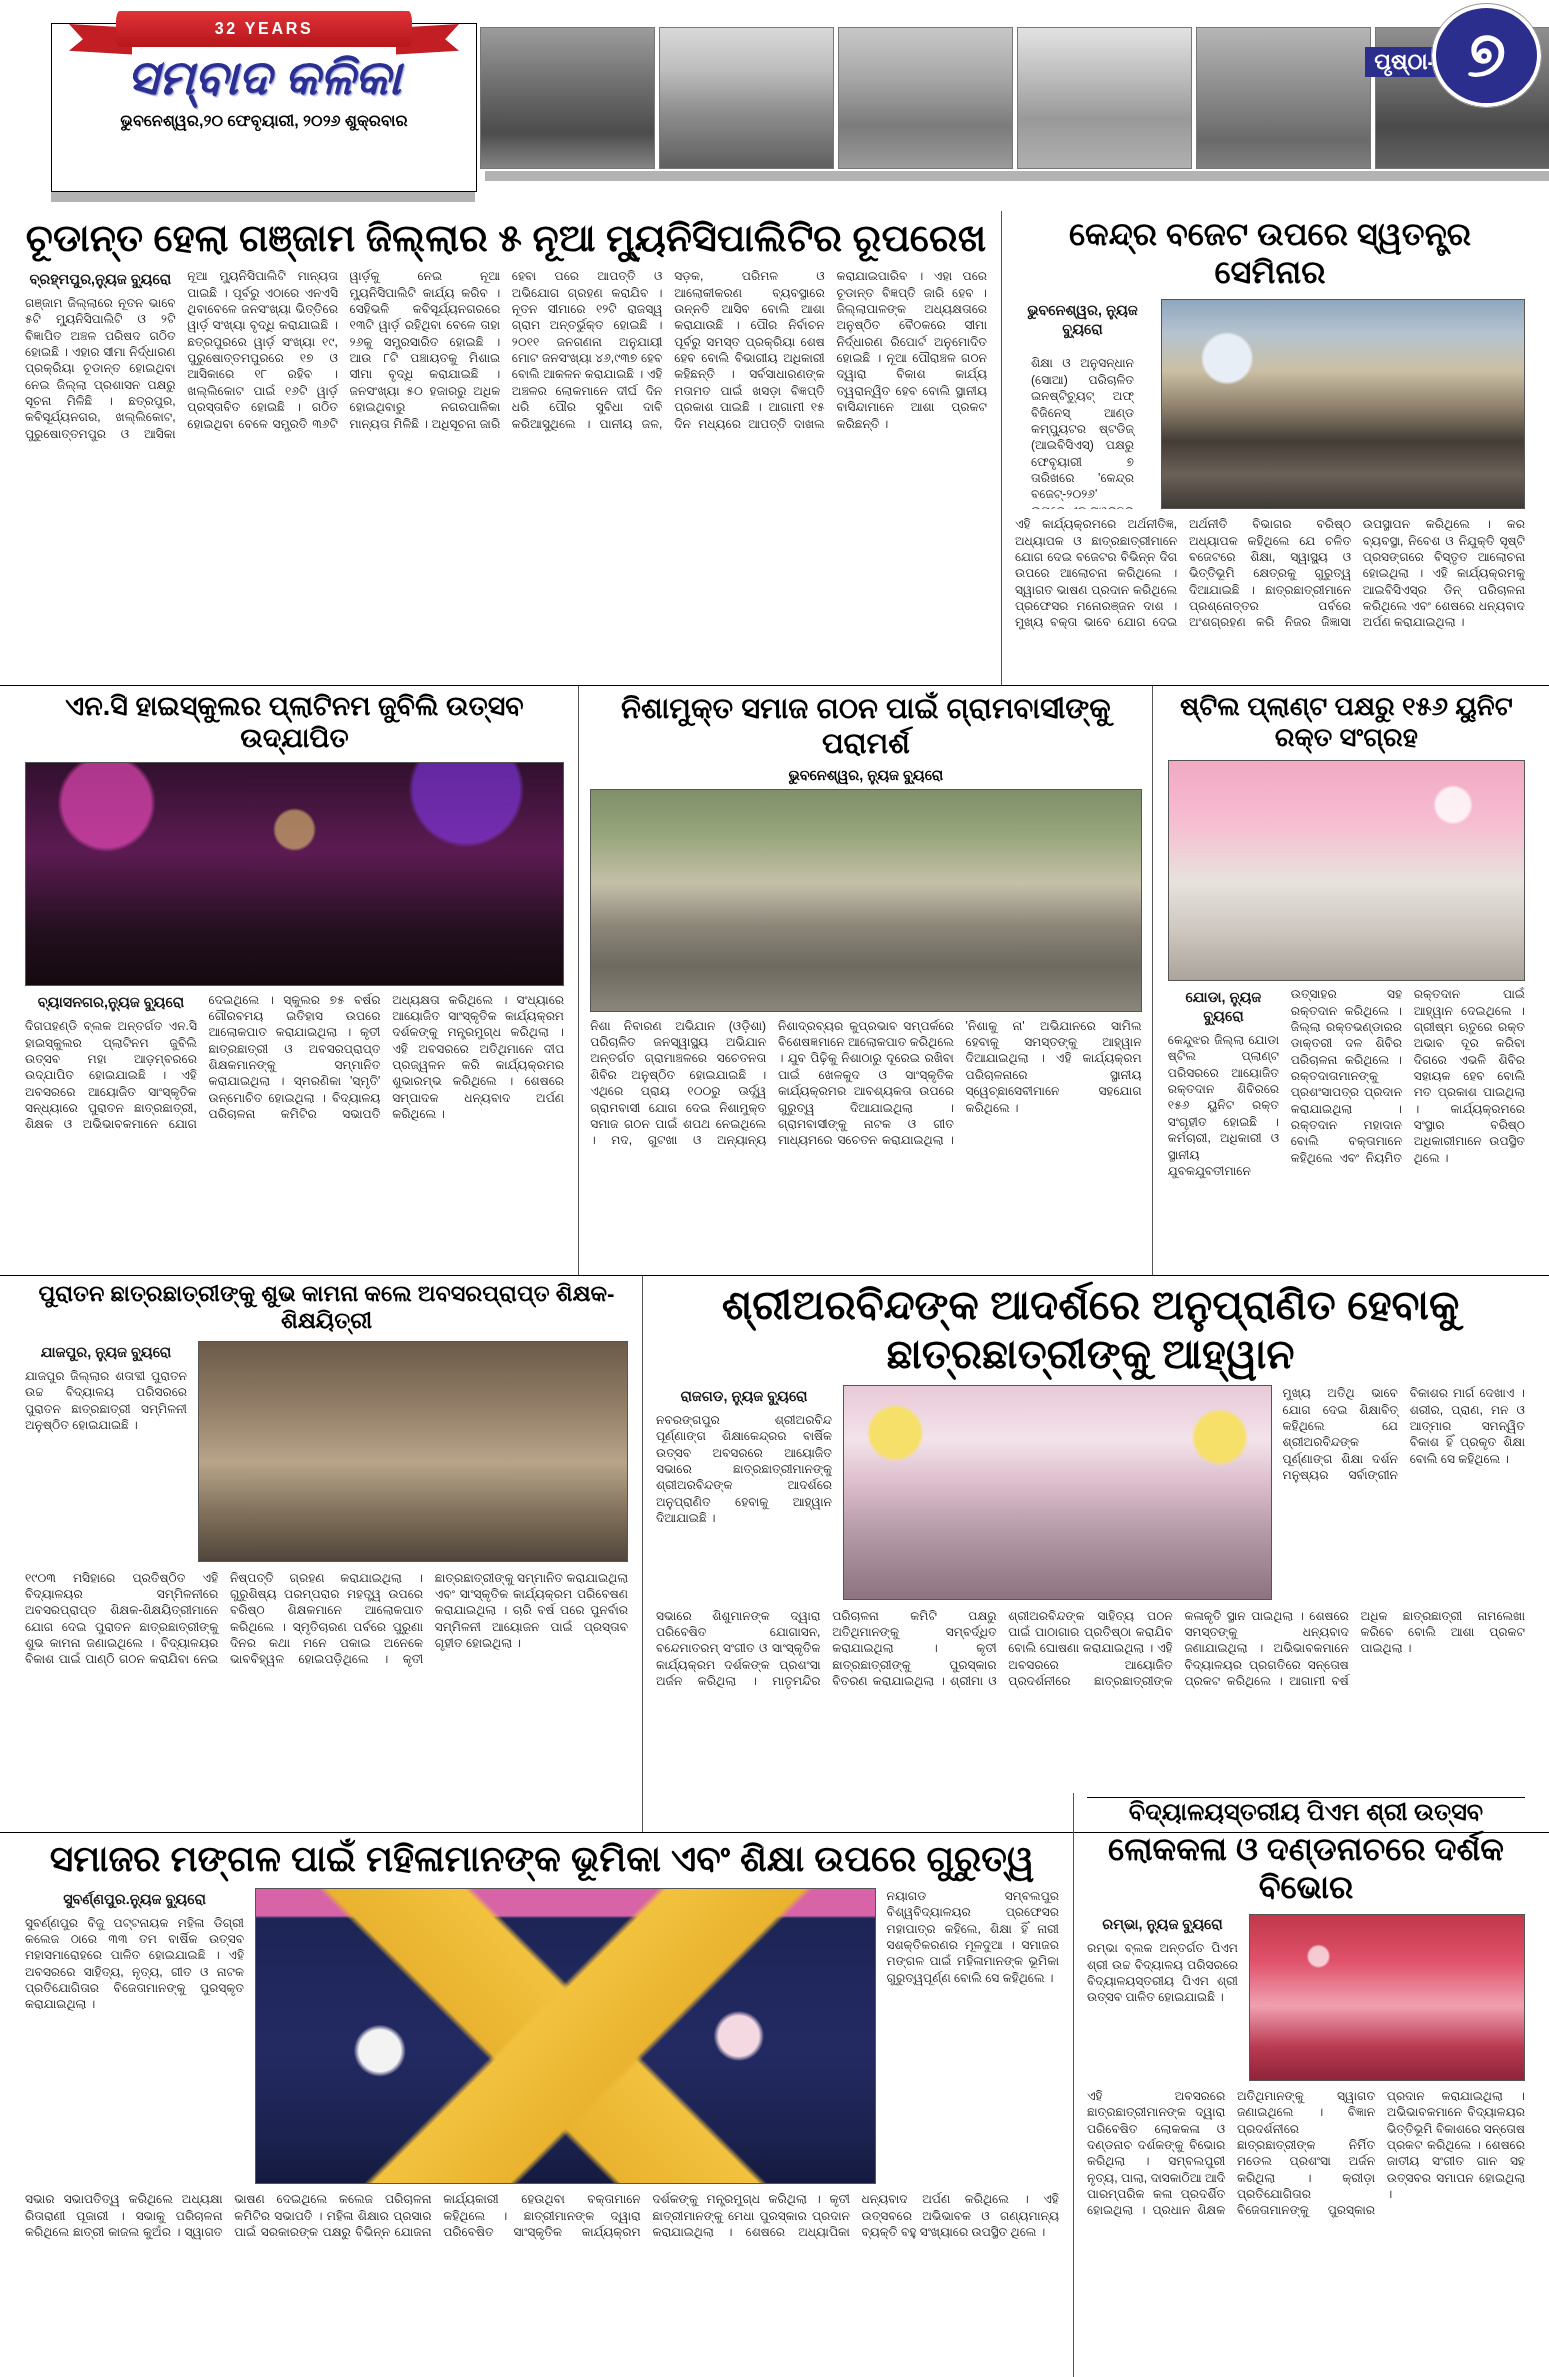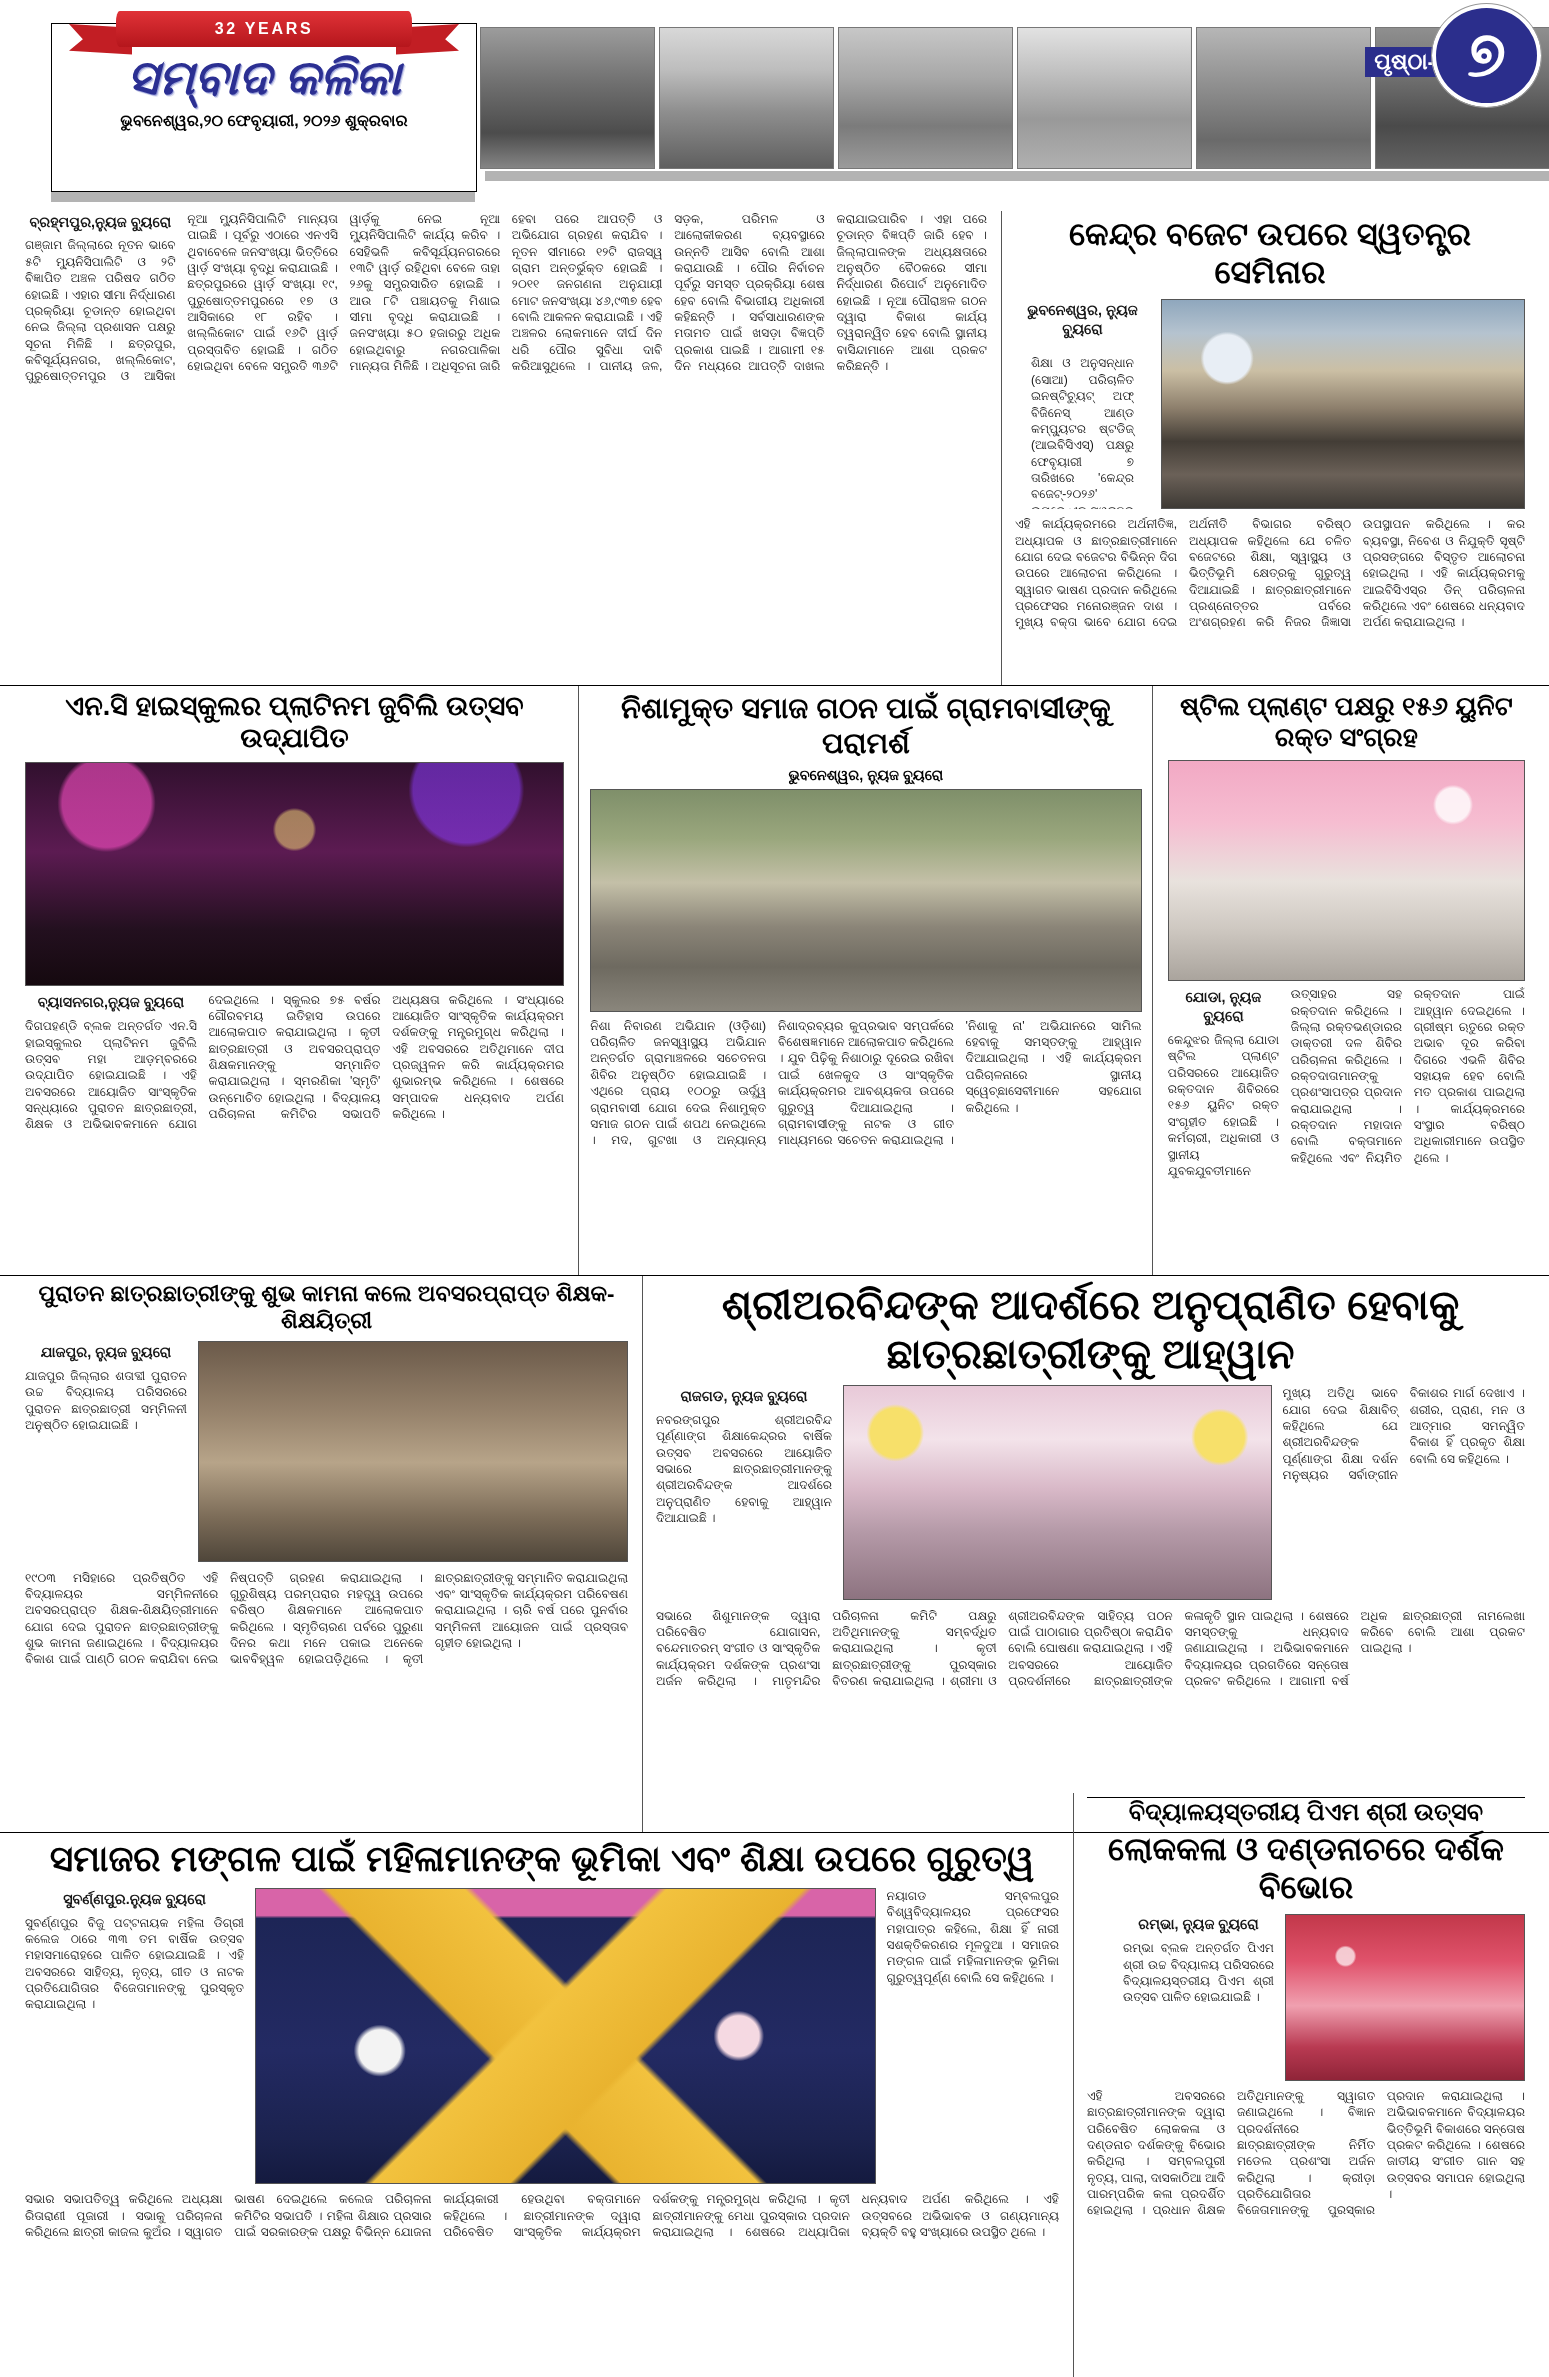--- a/index.html
+++ b/index.html
@@ -106,21 +106,21 @@
   .women-photo{width:621px;height:296px;
      background:radial-gradient(circle at 20% 55%,#f3f3f3 0 4%,transparent 5%),
        radial-gradient(circle at 78% 50%,#f5d9e2 0 4%,transparent 5%),
        linear-gradient(135deg,transparent 44%,#f2c23e 45%,#e9b32f 60%,transparent 61%),
        linear-gradient(225deg,transparent 44%,#f2c23e 45%,#e9b32f 60%,transparent 61%),
        linear-gradient(180deg,#d864a8 0 9%,#1d2556 10%,#232a63 55%,#1b224e 85%,#141a3f);}
   .art-women .cols.c5{height:151px;margin-top:7.2px;}
   .art-pmshri{flex:1;padding-left:12.6px;margin-top:-40px;}
   .art-pmshri .kicker{font-size:24px;font-weight:bold;text-align:center;margin:3.6px 0 1.8px;border-top:1.8px solid #000;}
   .art-pmshri .hl{font-size:32px;}
-  .art-pmshri .sidecol{width:151px;height:167px;margin-left:36px;}
+  .art-pmshri .sidecol{width:151px;height:167px;}
   .pmshri-photo{flex:1;height:167px;
      background:radial-gradient(circle at 25% 25%,rgba(255,255,255,.7) 0 4%,transparent 5%),
        linear-gradient(180deg,#c2384a,#e0526b 28%,#f0a0b0 55%,#b93a52 80%,#8f2438);}
   .art-pmshri .cols{height:278px;margin-top:7.2px;}
 </style>
 </head>
 <body>
 
 <div class="page">
 
@@ -146,20 +146,21 @@
     </div>
 
     <div class="page-badge">
       <span class="badge-label">ପୃଷ୍ଠା-</span>
       <span class="badge-oval">୭</span>
     </div>
   </header>
 
   <section class="row row1">
     <article class="art-muni">
+      <h1 class="hl">ଚୂଡାନ୍ତ ହେଲା ଗଞ୍ଜାମ ଜିଲ୍ଲାର ୫ ନୂଆ ମ୍ୟୁନିସିପାଲିଟିର ରୂପରେଖ</h1>
       <div class="cols c6">
         <div class="byline">ବ୍ରହ୍ମପୁର,ନ୍ୟୁଜ ବ୍ୟୁରୋ</div>
         <p>ଗଞ୍ଜାମ ଜିଲ୍ଲାରେ ନୂତନ ଭାବେ ୫ଟି ମ୍ୟୁନିସିପାଲିଟି ଓ ୨ଟି ବିଜ୍ଞାପିତ ଅଞ୍ଚଳ ପରିଷଦ ଗଠିତ ହୋଇଛି । ଏହାର ସୀମା ନିର୍ଦ୍ଧାରଣ ପ୍ରକ୍ରିୟା ଚୂଡାନ୍ତ ହୋଇଥିବା ନେଇ ଜିଲ୍ଲା ପ୍ରଶାସନ ପକ୍ଷରୁ ସୂଚନା ମିଳିଛି । ଛତ୍ରପୁର, କବିସୂର୍ଯ୍ୟନଗର, ଖଲ୍ଲିକୋଟ, ପୁରୁଷୋତ୍ତମପୁର ଓ ଆସିକା ନୂଆ ମ୍ୟୁନିସିପାଲିଟି ମାନ୍ୟତା ପାଇଛି । ପୂର୍ବରୁ ଏଠାରେ ଏନଏସି ଥିବାବେଳେ ଜନସଂଖ୍ୟା ଭିତ୍ତିରେ ୱାର୍ଡ଼ ସଂଖ୍ୟା ବୃଦ୍ଧି କରାଯାଇଛି । ଛତ୍ରପୁରରେ ୱାର୍ଡ଼ ସଂଖ୍ୟା ୧୯, ପୁରୁଷୋତ୍ତମପୁରରେ ୧୭ ଓ ଆସିକାରେ ୧୮ ରହିବ । ଖଲ୍ଲିକୋଟ ପାଇଁ ୧୬ଟି ୱାର୍ଡ଼ ପ୍ରସ୍ତାବିତ ହୋଇଛି । ଗଠିତ ହୋଇଥିବା ବେଳେ ସମ୍ପ୍ରତି ୩୬ଟି ୱାର୍ଡ଼କୁ ନେଇ ନୂଆ ମ୍ୟୁନିସିପାଲିଟି କାର୍ଯ୍ୟ କରିବ । ସେହିଭଳି କବିସୂର୍ଯ୍ୟନଗରରେ ୧୩ଟି ୱାର୍ଡ଼ ରହିଥିବା ବେଳେ ତାହା ୨୬କୁ ସମ୍ପ୍ରସାରିତ ହୋଇଛି । ଆଉ ୮ଟି ପଞ୍ଚାୟତକୁ ମିଶାଇ ସୀମା ବୃଦ୍ଧି କରାଯାଇଛି । ଜନସଂଖ୍ୟା ୫୦ ହଜାରରୁ ଅଧିକ ହୋଇଥିବାରୁ ନଗରପାଳିକା ମାନ୍ୟତା ମିଳିଛି । ଅଧିସୂଚନା ଜାରି ହେବା ପରେ ଆପତ୍ତି ଓ ଅଭିଯୋଗ ଗ୍ରହଣ କରାଯିବ । ନୂତନ ସୀମାରେ ୧୨ଟି ରାଜସ୍ୱ ଗ୍ରାମ ଅନ୍ତର୍ଭୁକ୍ତ ହୋଇଛି । ୨୦୧୧ ଜନଗଣନା ଅନୁଯାୟୀ ମୋଟ ଜନସଂଖ୍ୟା ୪୬,୯୩୭ ହେବ ବୋଲି ଆକଳନ କରାଯାଇଛି । ଏହି ଅଞ୍ଚଳର ଲୋକମାନେ ଦୀର୍ଘ ଦିନ ଧରି ପୌର ସୁବିଧା ଦାବି କରିଆସୁଥିଲେ । ପାନୀୟ ଜଳ, ସଡ଼କ, ପରିମଳ ଓ ଆଲୋକୀକରଣ ବ୍ୟବସ୍ଥାରେ ଉନ୍ନତି ଆସିବ ବୋଲି ଆଶା କରାଯାଉଛି । ପୌର ନିର୍ବାଚନ ପୂର୍ବରୁ ସମସ୍ତ ପ୍ରକ୍ରିୟା ଶେଷ ହେବ ବୋଲି ବିଭାଗୀୟ ଅଧିକାରୀ କହିଛନ୍ତି । ସର୍ବସାଧାରଣଙ୍କ ମତାମତ ପାଇଁ ଖସଡ଼ା ବିଜ୍ଞପ୍ତି ପ୍ରକାଶ ପାଇଛି । ଆଗାମୀ ୧୫ ଦିନ ମଧ୍ୟରେ ଆପତ୍ତି ଦାଖଲ କରାଯାଇପାରିବ । ଏହା ପରେ ଚୂଡାନ୍ତ ବିଜ୍ଞପ୍ତି ଜାରି ହେବ । ଜିଲ୍ଲାପାଳଙ୍କ ଅଧ୍ୟକ୍ଷତାରେ ଅନୁଷ୍ଠିତ ବୈଠକରେ ସୀମା ନିର୍ଦ୍ଧାରଣ ରିପୋର୍ଟ ଅନୁମୋଦିତ ହୋଇଛି । ନୂଆ ପୌରାଞ୍ଚଳ ଗଠନ ଦ୍ୱାରା ବିକାଶ କାର୍ଯ୍ୟ ତ୍ୱରାନ୍ୱିତ ହେବ ବୋଲି ସ୍ଥାନୀୟ ବାସିନ୍ଦାମାନେ ଆଶା ପ୍ରକଟ କରିଛନ୍ତି ।</p>
       </div>
     </article>
 
     <article class="art-sem vrule" style="padding-left:12.6px;">
       <h2 class="hl">କେନ୍ଦ୍ର ବଜେଟ ଉପରେ ସ୍ୱତନ୍ତ୍ର ସେମିନାର</h2>
       <div class="media-row">
         <div class="sidecol">

